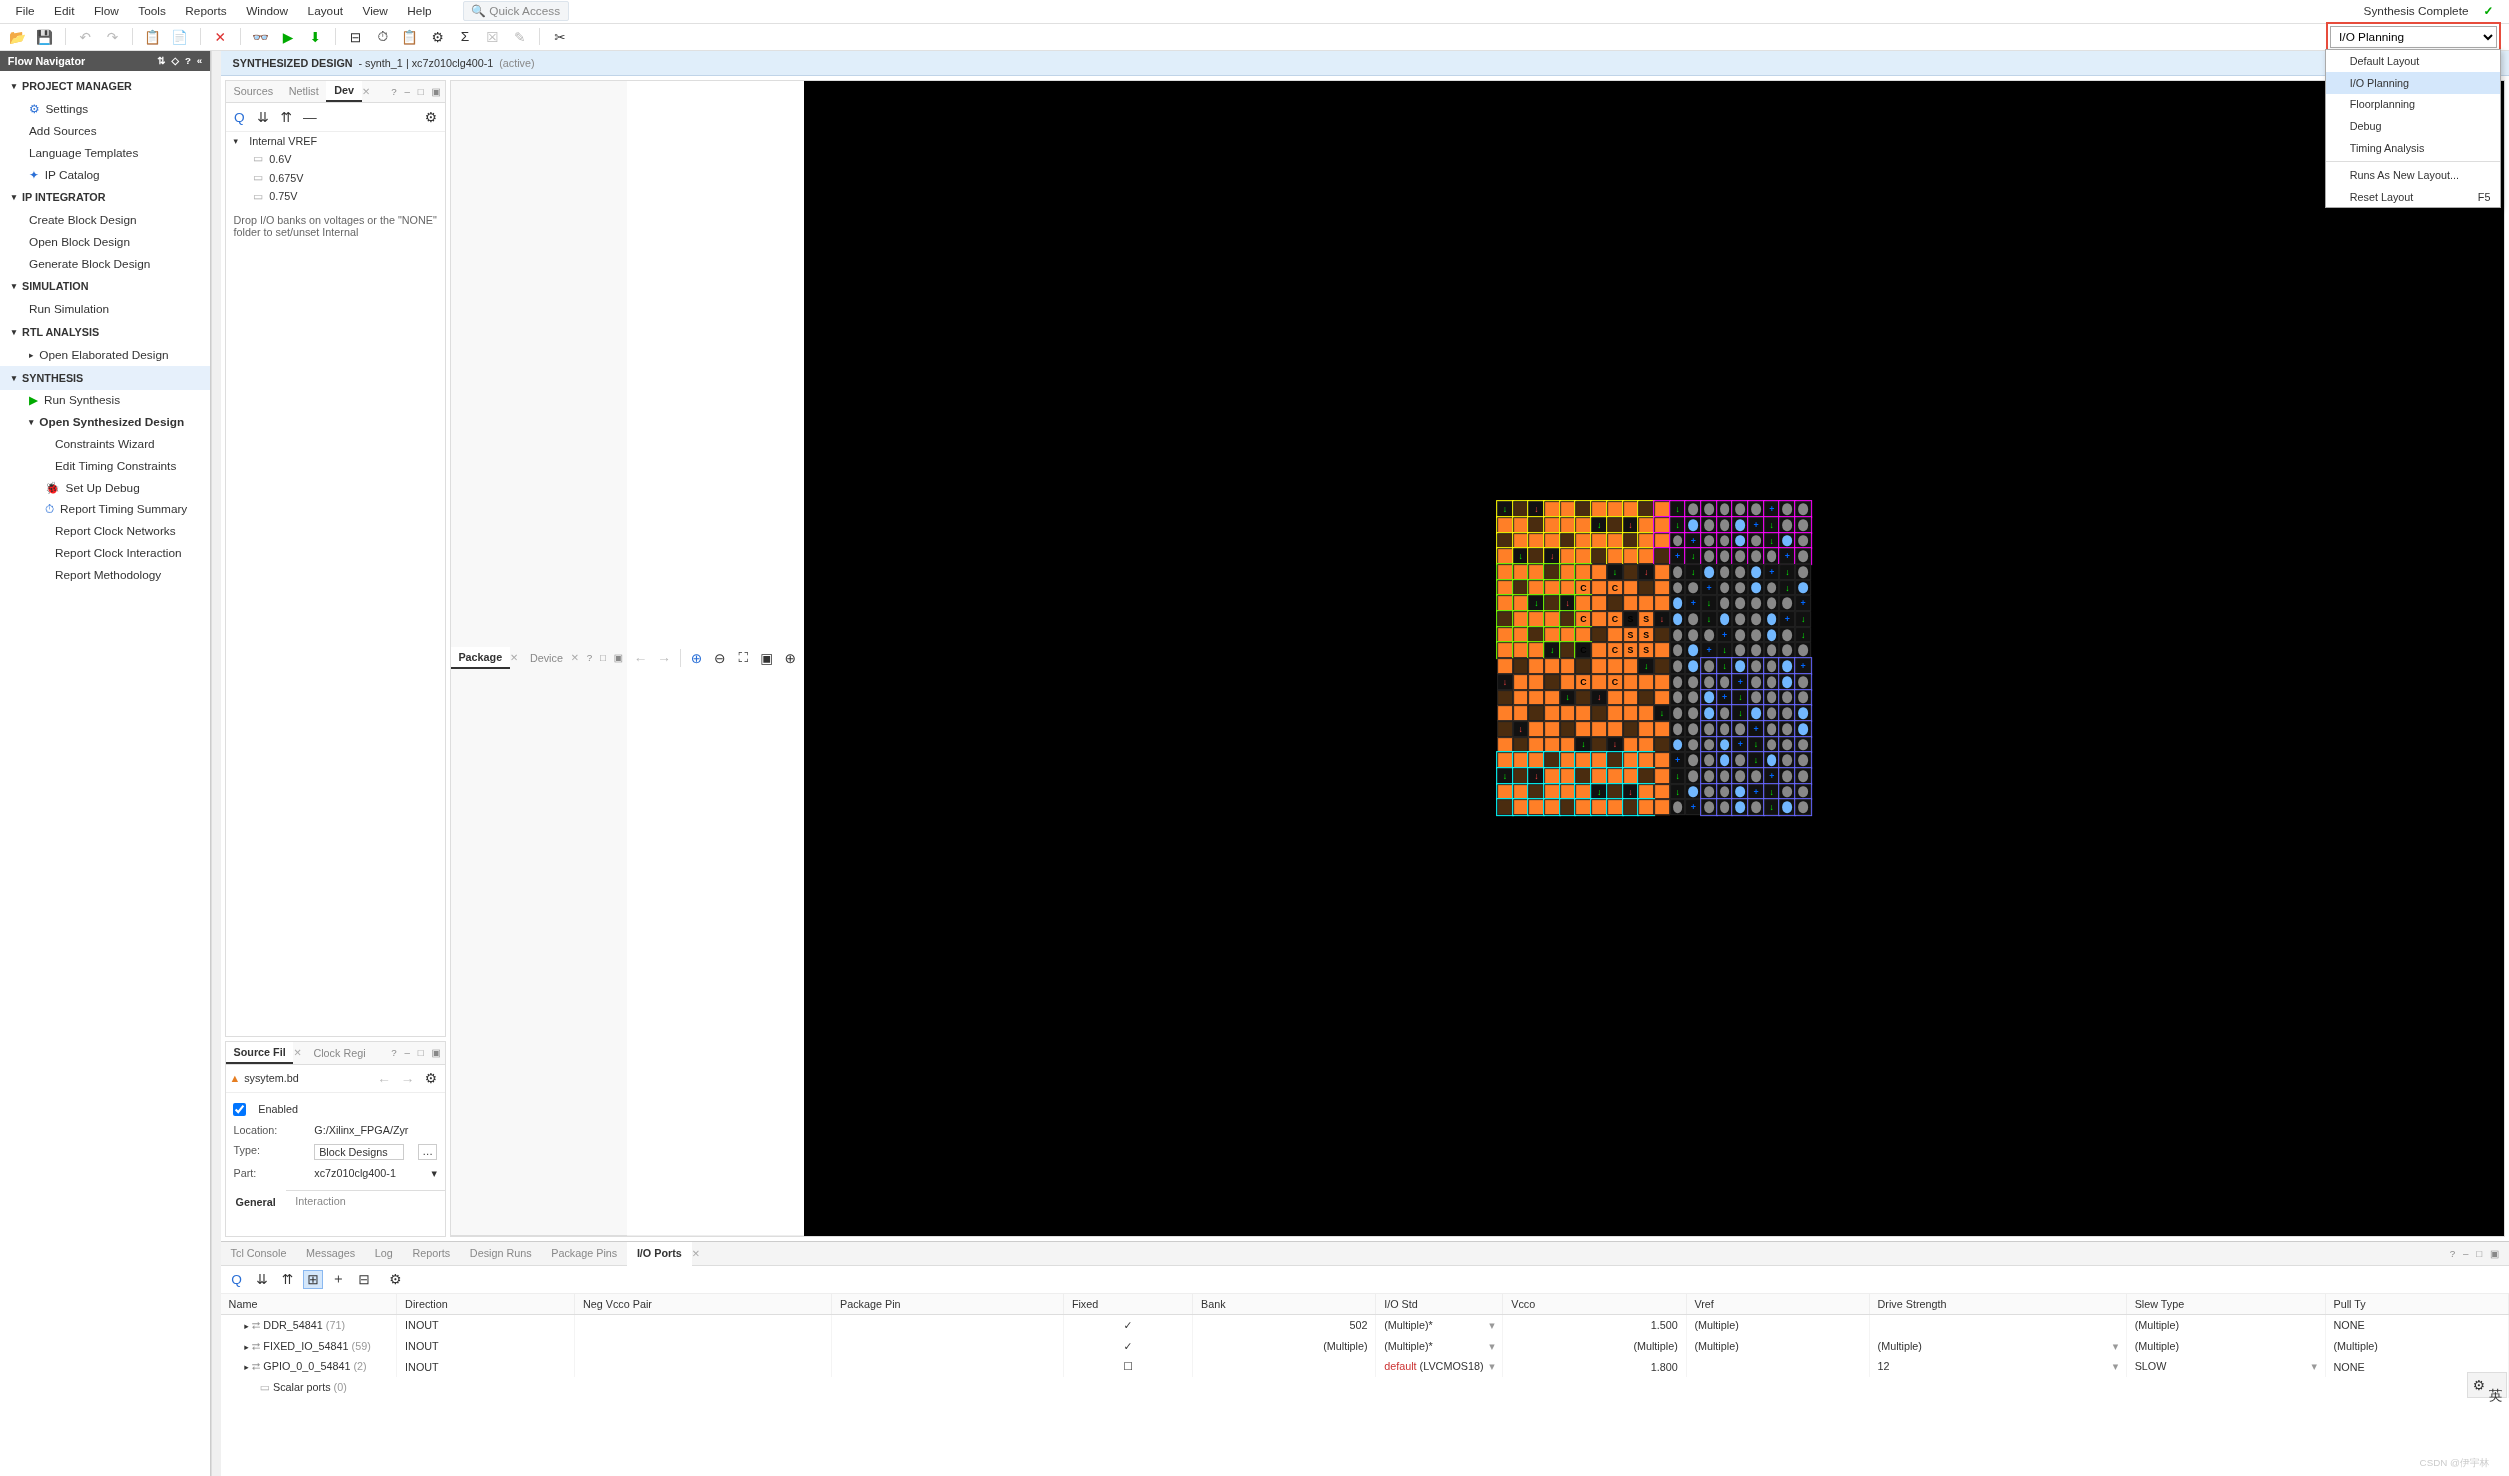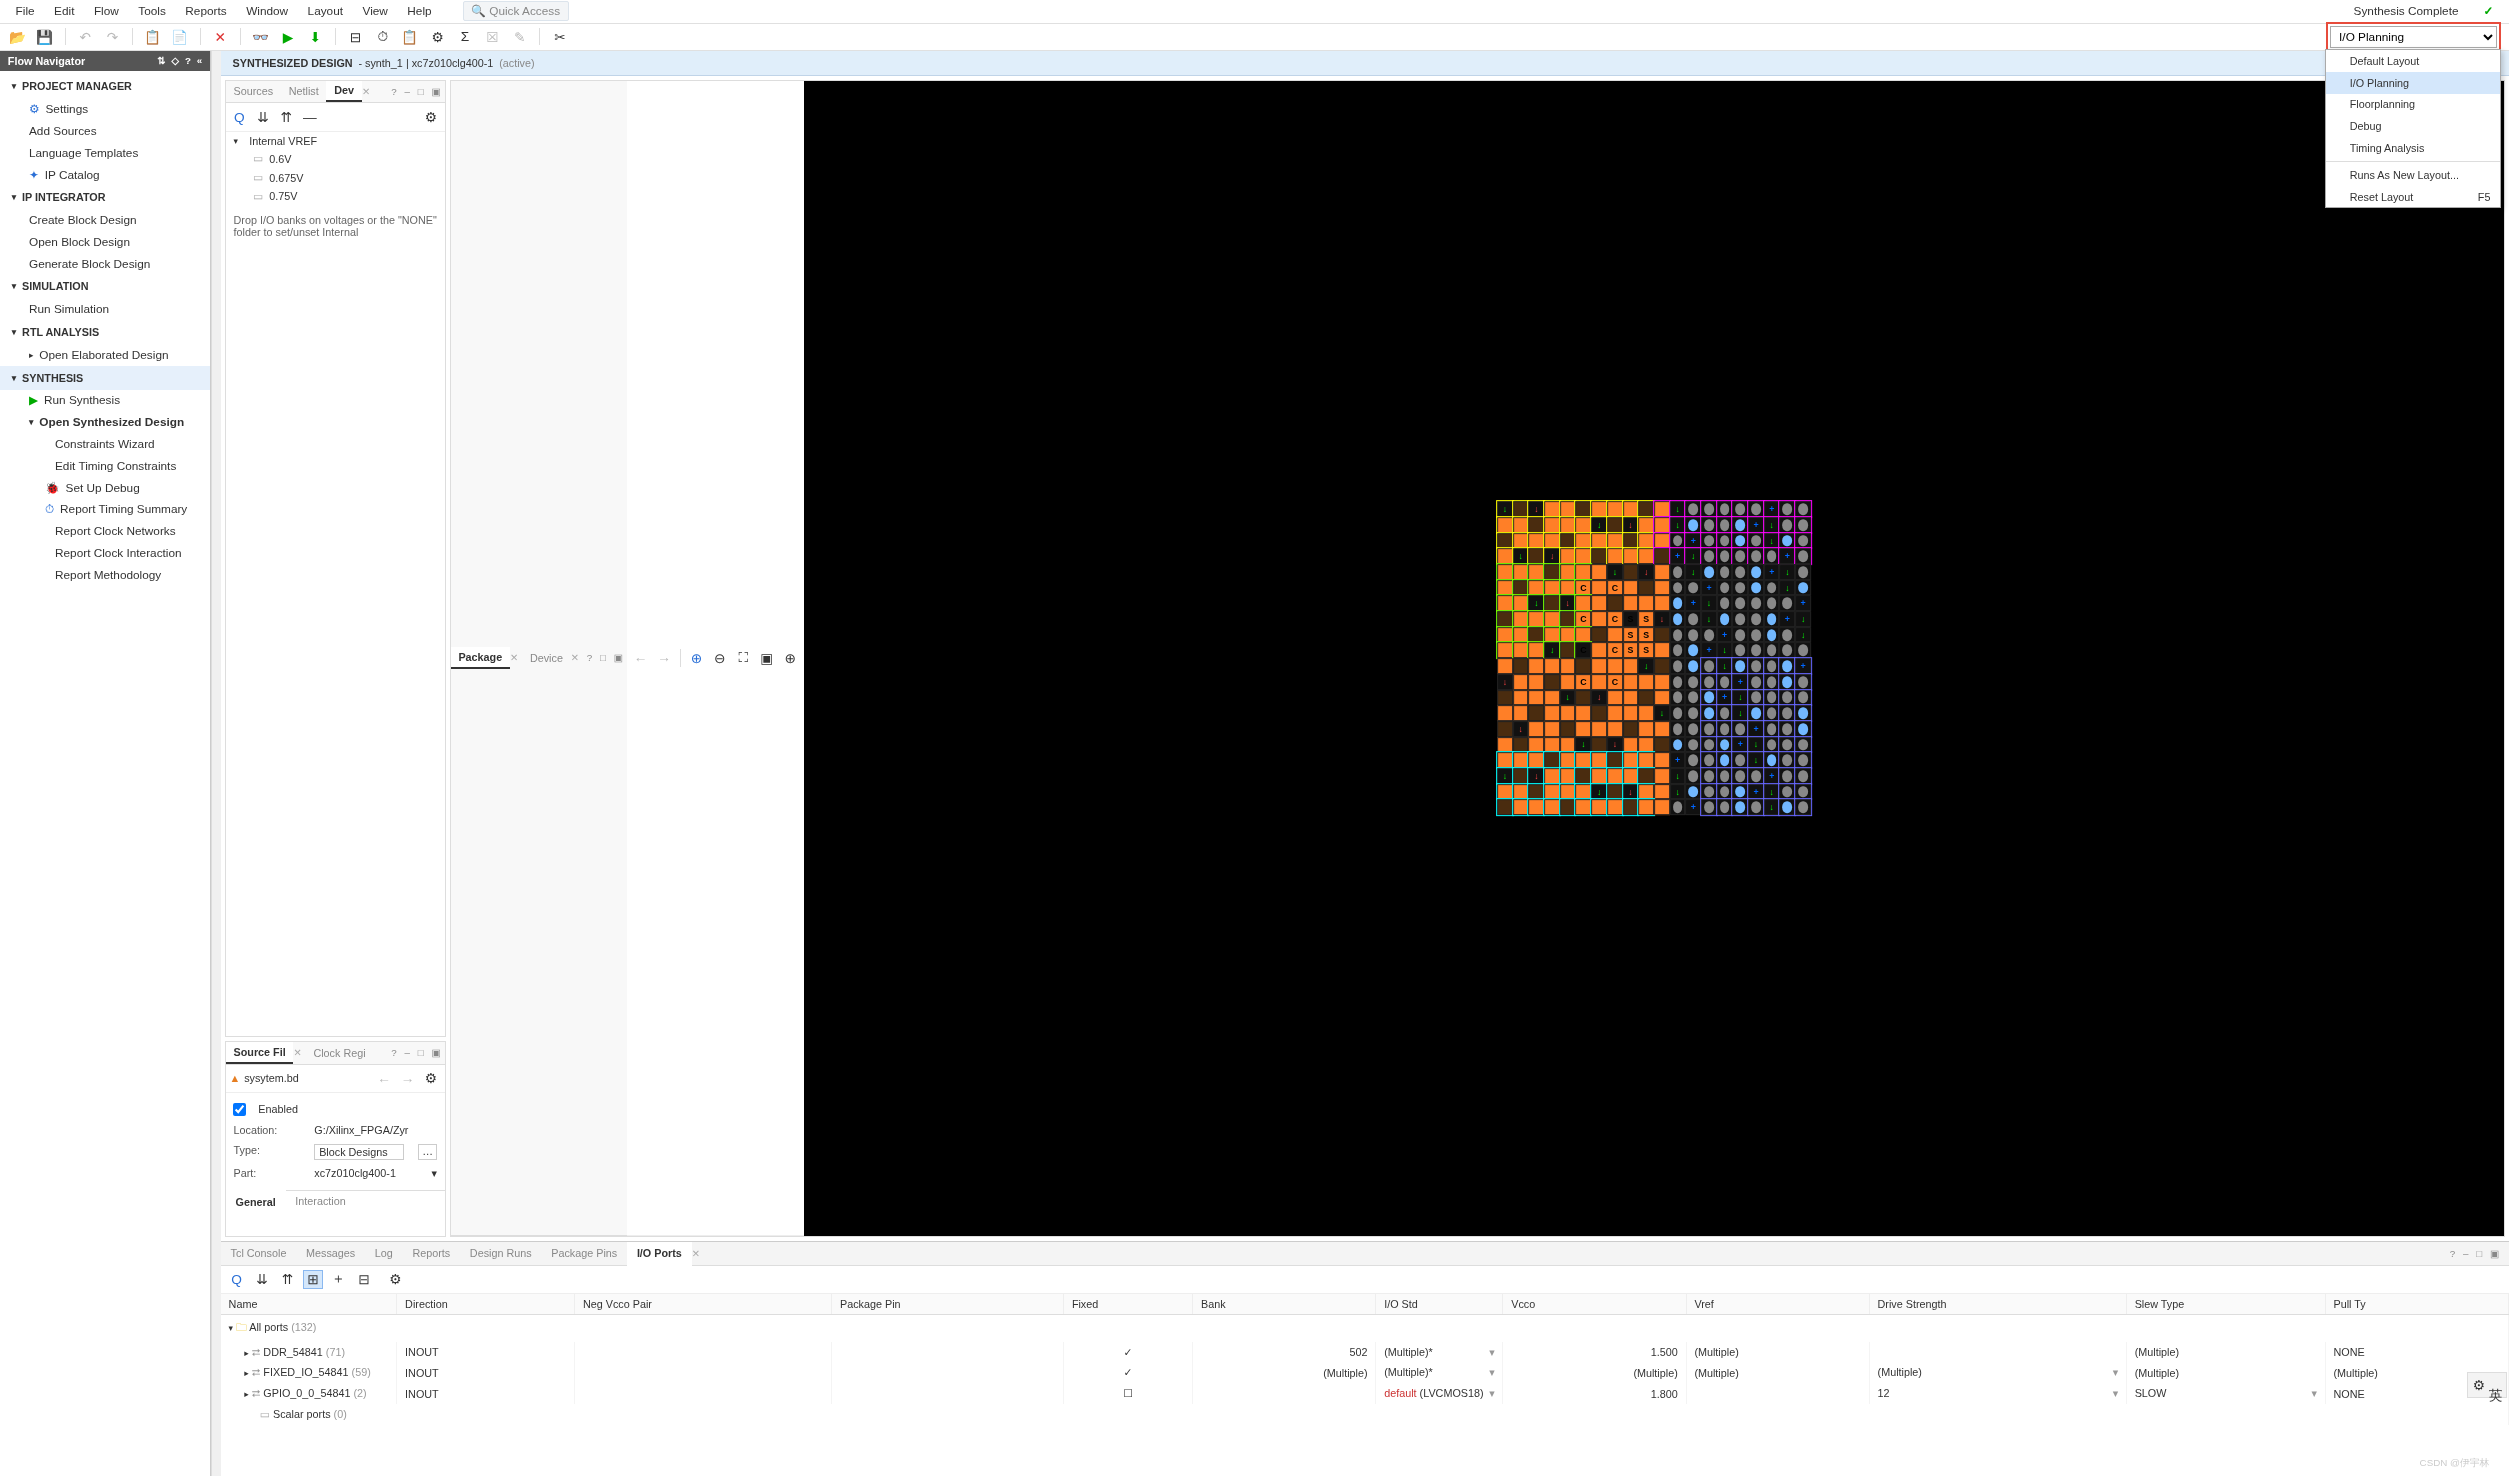--- a/index.html
+++ b/index.html
@@ -1,21 +1,21 @@
 <!DOCTYPE html>
 <html><head>
 <meta charset="utf-8">
 <style>
 * { margin: 0; padding: 0; box-sizing: border-box; font-family: Arial, sans-serif; }
 body { font-size: 11.8px; color: #333; background: #fff; overflow: hidden; }
 .menubar { height: 23.5px; display: flex; align-items: center; padding: 0 7.8px; border-bottom: 1px solid #e0e0e0; justify-content: space-between; }
 .menubar-left { display: flex; align-items: center; gap: 3.9px; }
 .menubar-item { padding: 3.9px 7.8px; cursor: pointer; }
 .quick-access { margin-left: 19.6px; padding: 2px 7.8px; color: #888; display: flex; align-items: center; gap: 3.9px; background: #f3f5f7; border: 1px solid #dce4ec; border-radius: 2px; }
-.menubar-right { display: flex; align-items: flex-end; gap: 25px; padding-right: 7.8px; }
+.menubar-right { display: flex; align-items: flex-end; gap: 15px; padding-right: 7.8px; }
 .status-check { color: #0a0; font-weight: bold; }
 .toolbar { height: 27.4px; display: flex; align-items: center; padding: 0 7.8px; gap: 7.8px; border-bottom: 1px solid #e0e0e0; justify-content: space-between; }
 .toolbar-left { display: flex; align-items: center; gap: 7.8px; }
 .tb-btn { width: 19.6px; height: 19.6px; display: flex; align-items: center; justify-content: center; cursor: pointer; font-size: 13.7px; }
 .tb-sep { width: 1px; height: 17.6px; background: #ddd; margin: 0 2px; }
 .layout-select { border: 2px solid #e74c3c; padding: 2px; position: relative; }
 .layout-select select { border: 1px solid #aaa; padding: 2px 23.5px 2px 3.9px; width: 167px; background: #fff; font-size: 11.8px; }
 .main { display: flex; height: calc(100vh - 51px); }
 .flow-nav { width: 211px; display: flex; flex-direction: column; border-right: 1px solid #ccc; }
 .flow-nav-header { background: #555; color: #fff; padding: 3.9px 7.8px; font-weight: bold; font-size: 10.8px; display: flex; justify-content: space-between; align-items: center; }
@@ -1280,23 +1280,20 @@
               <th>Bank</th>
               <th style="width:127px">I/O Std</th>
               <th>Vcco</th>
               <th>Vref</th>
               <th>Drive Strength</th>
               <th>Slew Type</th>
               <th>Pull Ty</th>
             </tr>
           </thead>
           <tbody id="io-tbody">
-            <tr>
-              <td colspan="12"><span class="tree-caret">▾</span> <span style="color:#e6b800">🗀</span> <span>All ports</span> <span class="cnt">(132)</span></td>
-            </tr>
           <tr>
                 <td style="padding-left:23.5px"><span class="tree-caret">▸</span> <span style="color:#999">⮂</span> DDR_54841 <span class="cnt">(71)</span></td>
                 <td>INOUT</td>
                 <td></td>
                 <td></td>
                 <td class="center">✓</td>
                 <td class="right">502</td>
                 <td>(Multiple)* <span style="float:right;color:#999">▾</span></td>
                 <td class="right">1.500</td>
                 <td>(Multiple)</td>

